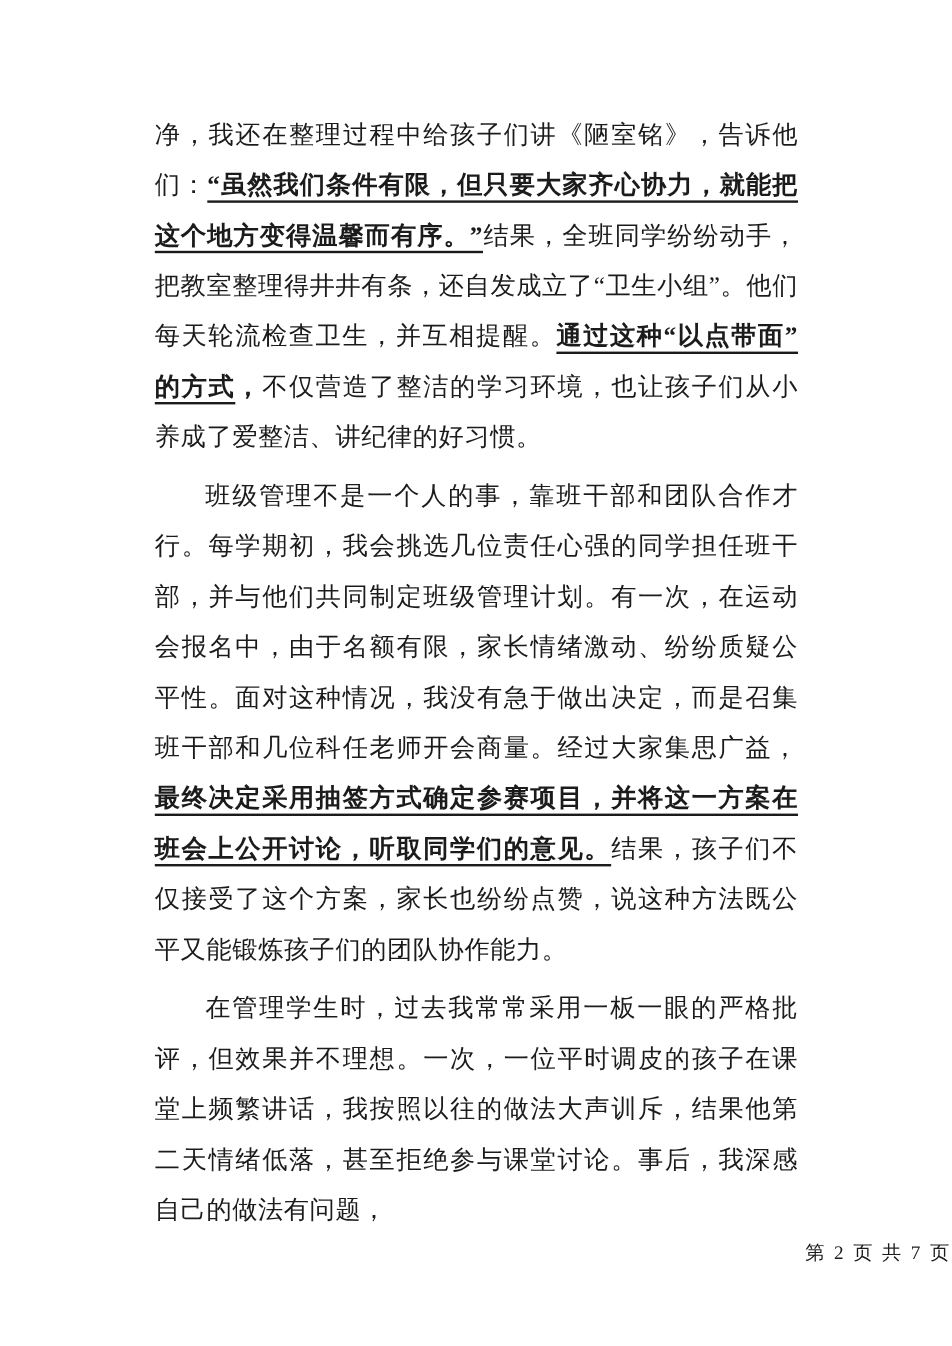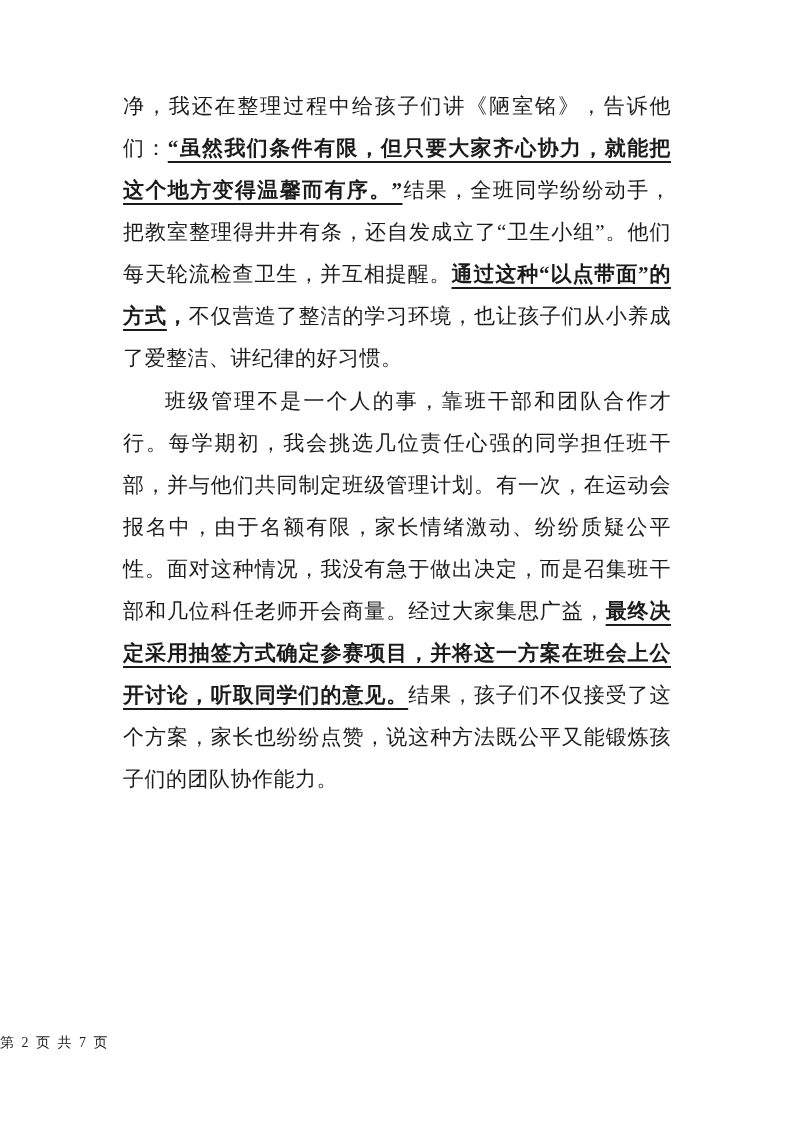--- a/index.html
+++ b/index.html
@@ -20,21 +20,21 @@
     position: absolute;
     left: 122px;
     top: 84px;
     width: 550px;
     font-size: 21px;
     line-height: 42px;
     text-align: justify;
     letter-spacing: 0.5px;
   }
   .para {
-    margin: 1px;
+    margin: 7px;
     padding: 0;
   }
   .para.indent {
     text-indent: 2em;
   }
   .run.plain {
     font-weight: normal;
     text-decoration: none;
   }
   .run.bold {
@@ -44,28 +44,29 @@
     font-weight: bold;
     text-decoration: underline;
     text-underline-offset: 6px;
     text-decoration-thickness: 1.5px;
   }
   .footer {
     position: absolute;
     left: 0;
     top: 1034px;
     width: 100%;
-    text-align: left;
-    font-size: 14px;
+    text-align: right;
+    font-size: 16px;
     letter-spacing: 2px;
     color: #1b1b1b;
   }
 </style>
 </head>
 <body>
 
 <div class="page">
   <div class="content">
       <p class="para"><span class="run plain">净，我还在整理过程中给孩子们讲《陋室铭》，告诉他们：</span><span class="run bold-underline">“虽然我们条件有限，但只要大家齐心协力，就能把这个地方变得温馨而有序。”</span><span class="run plain">结果，全班同学纷纷动手，把教室整理得井井有条，还自发成立了“卫生小组”。他们每天轮流检查卫生，并互相提醒。</span><span class="run bold-underline">通过这种“以点带面”的方式</span><span class="run bold">，</span><span class="run plain">不仅营造了整洁的学习环境，也让孩子们从小养成了爱整洁、讲纪律的好习惯。</span></p>
       <p class="para indent"><span class="run plain">班级管理不是一个人的事，靠班干部和团队合作才行。每学期初，我会挑选几位责任心强的同学担任班干部，并与他们共同制定班级管理计划。有一次，在运动会报名中，由于名额有限，家长情绪激动、纷纷质疑公平性。面对这种情况，我没有急于做出决定，而是召集班干部和几位科任老师开会商量。经过大家集思广益，</span><span class="run bold-underline">最终决定采用抽签方式确定参赛项目，并将这一方案在班会上公开讨论，听取同学们的意见。</span><span class="run plain">结果，孩子们不仅接受了这个方案，家长也纷纷点赞，说这种方法既公平又能锻炼孩子们的团队协作能力。</span></p>
+      <p class="para indent"><span class="run plain">在管理学生时，过去我常常采用一板一眼的严格批评，但效果并不理想。一次，一位平时调皮的孩子在课堂上频繁讲话，我按照以往的做法大声训斥，结果他第二天情绪低落，甚至拒绝参与课堂讨论。事后，我深感自己的做法有问题，</span></p>
     </div>
   <div class="footer">第 2 页 共 7 页</div>
 </div>
 
 </body></html>

